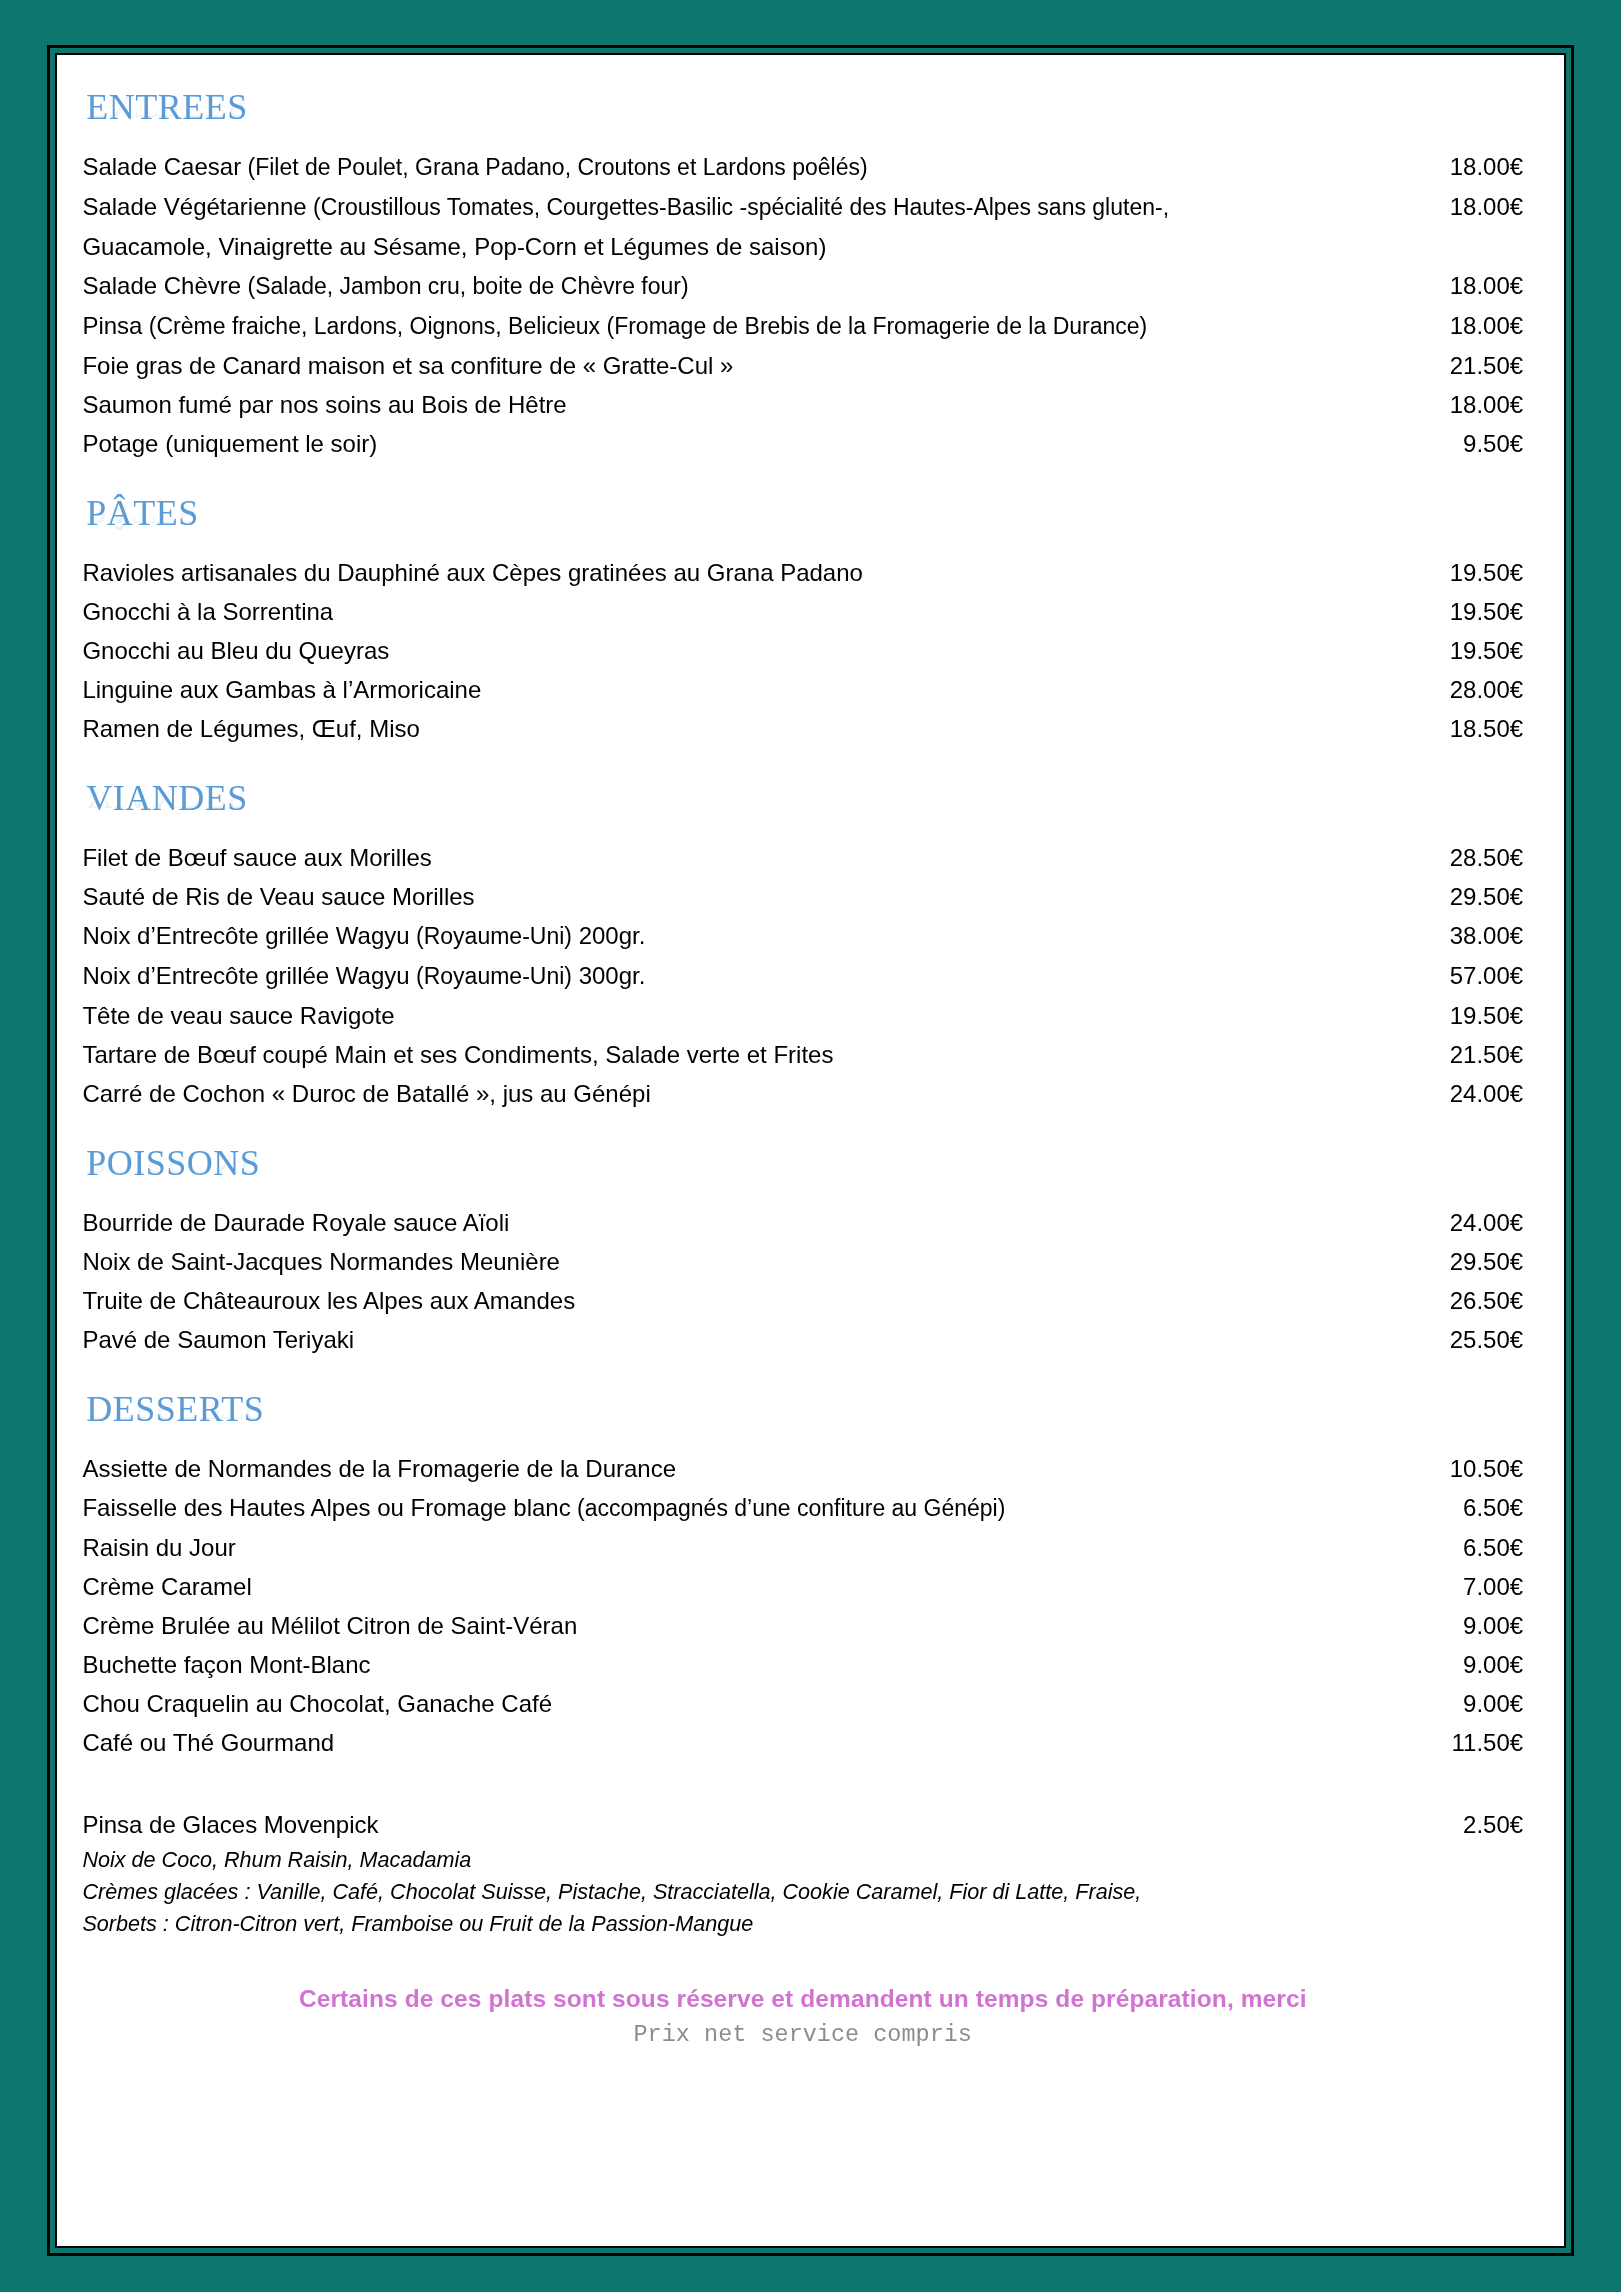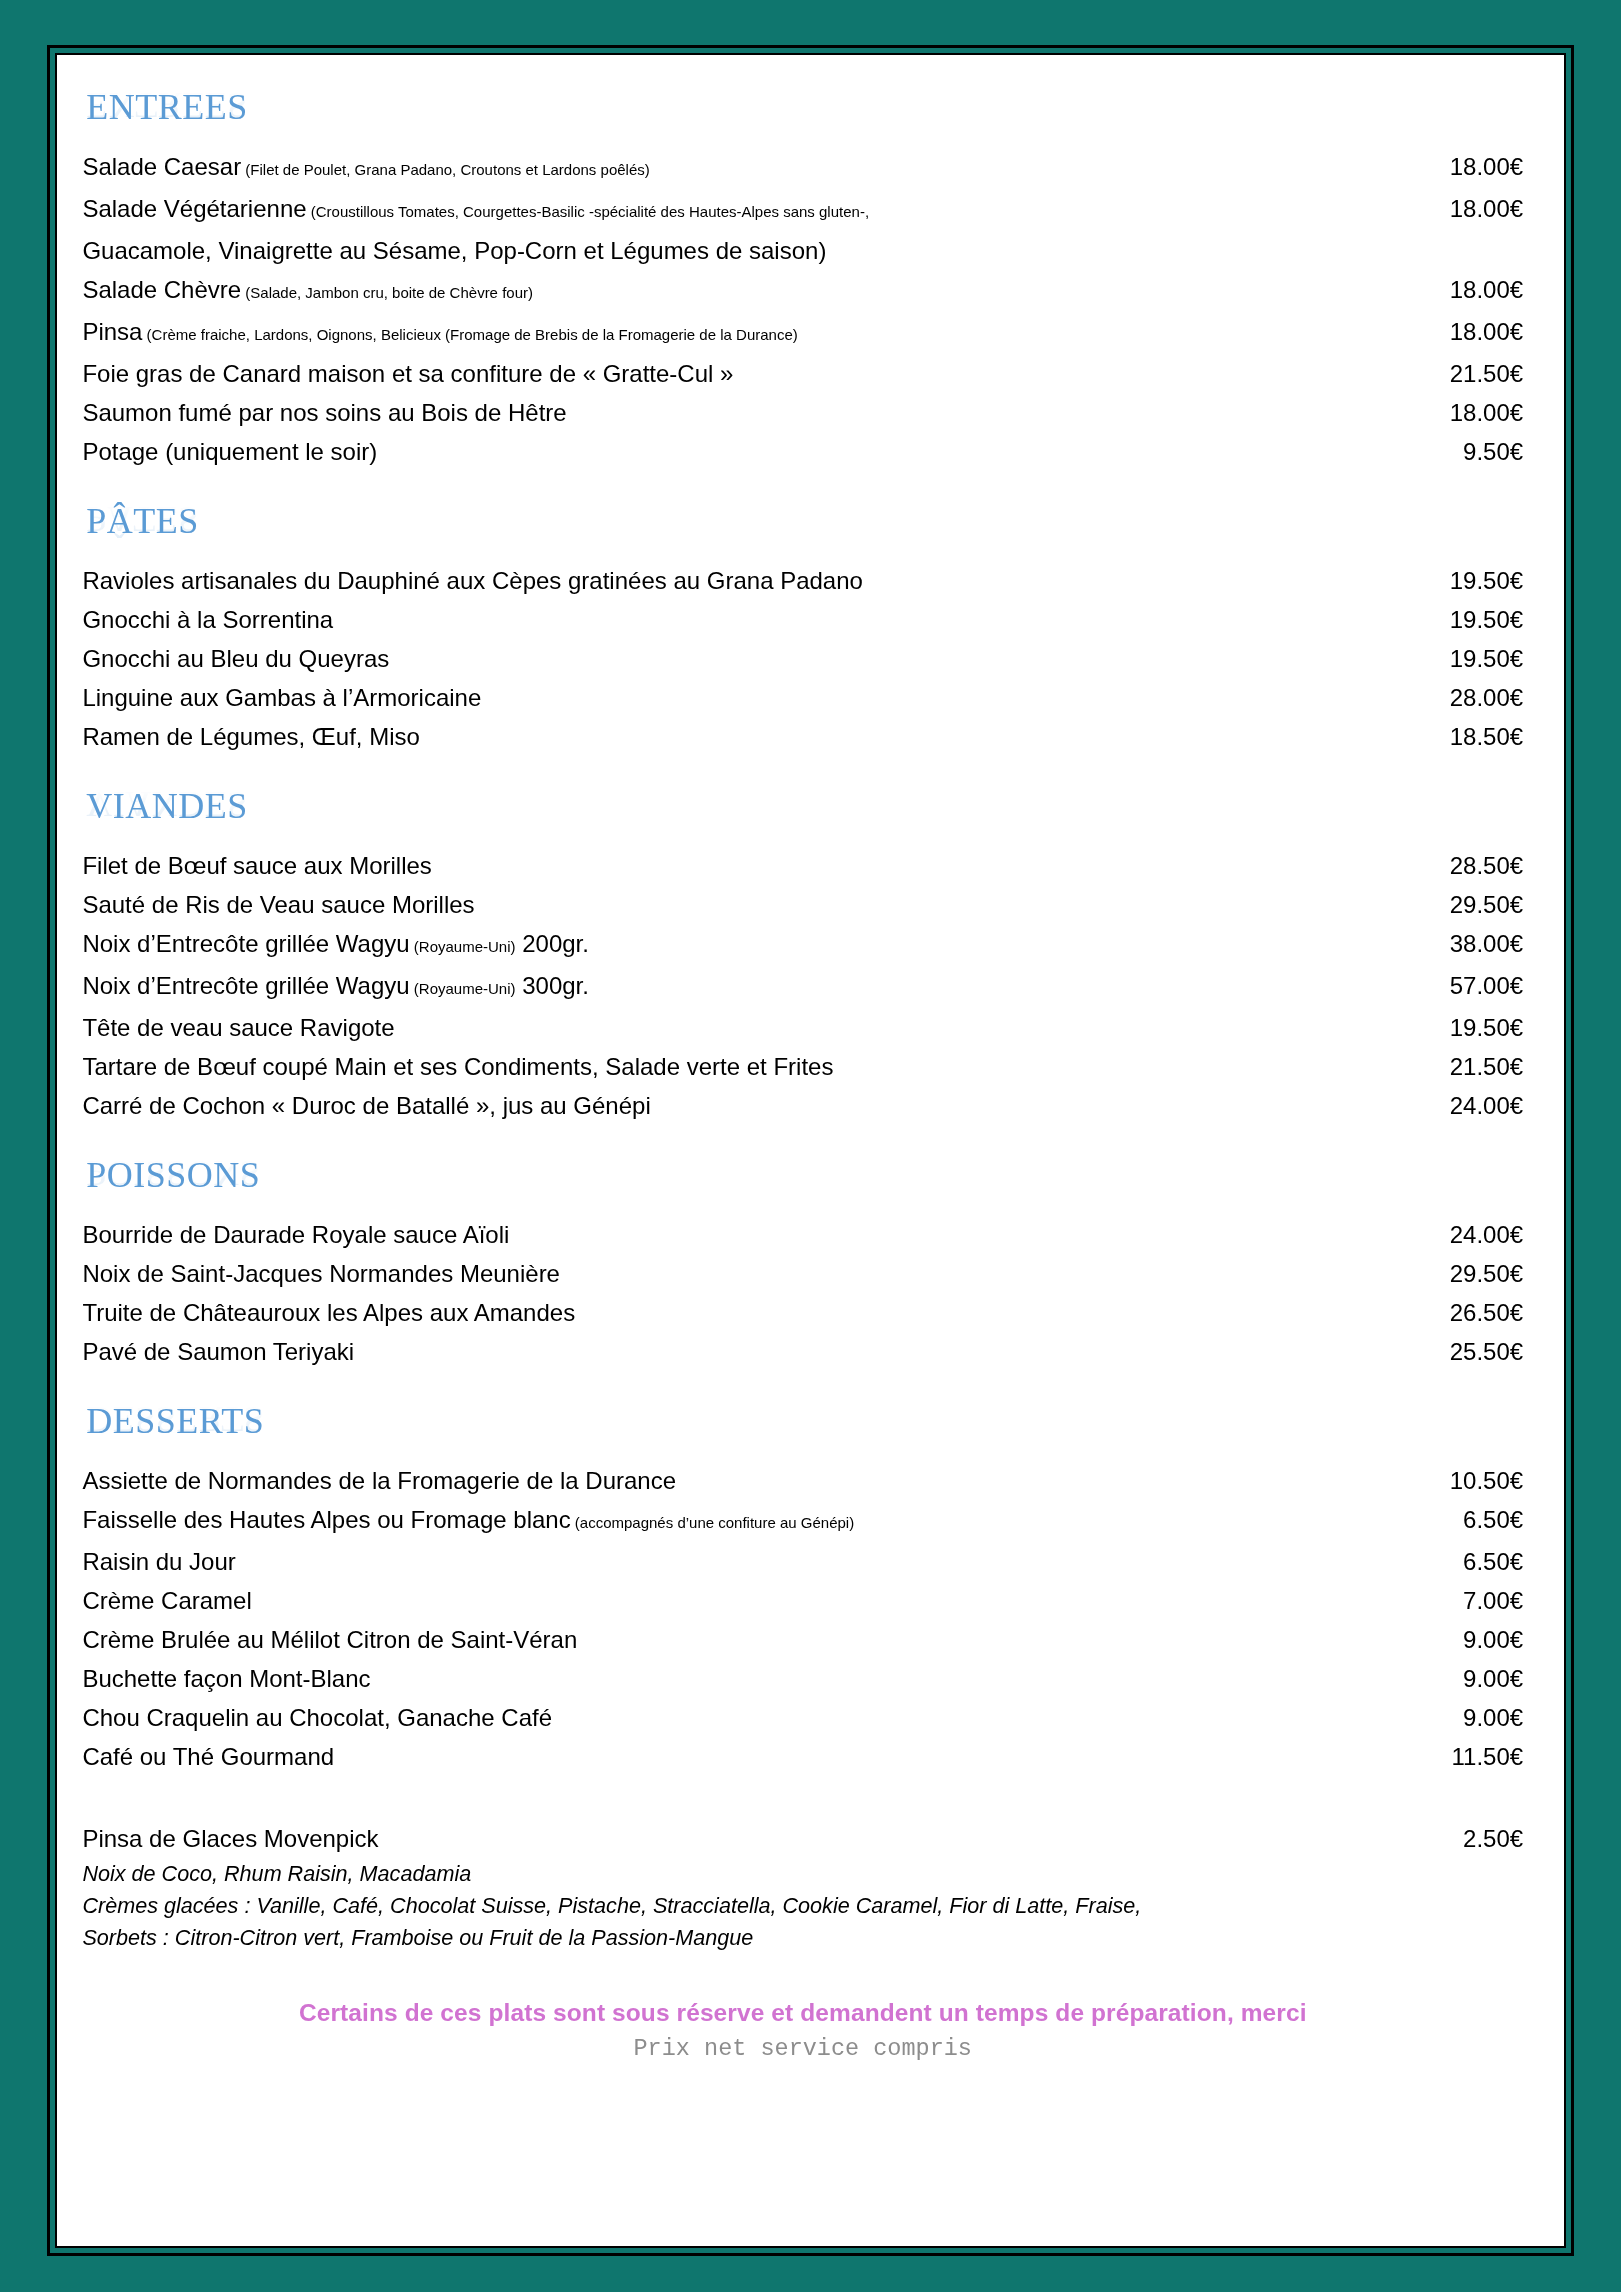--- a/index.html
+++ b/index.html
@@ -80,21 +80,21 @@
     overflow:visible;
   }
   .row .price {
     flex:0 0 auto;
     width:127px;
     text-align:right;
     font-size:24px;
     white-space:nowrap;
   }
   .desc {
-    font-size:15px;
+    font-size:23px;
   }
   .cont {
     font-size:24px;
     line-height:39px;
   }
   .gap-md { height:29px; }
   .gap-lg { height:41px; }
 
   .italic-note {
     font-size:21.6px;

